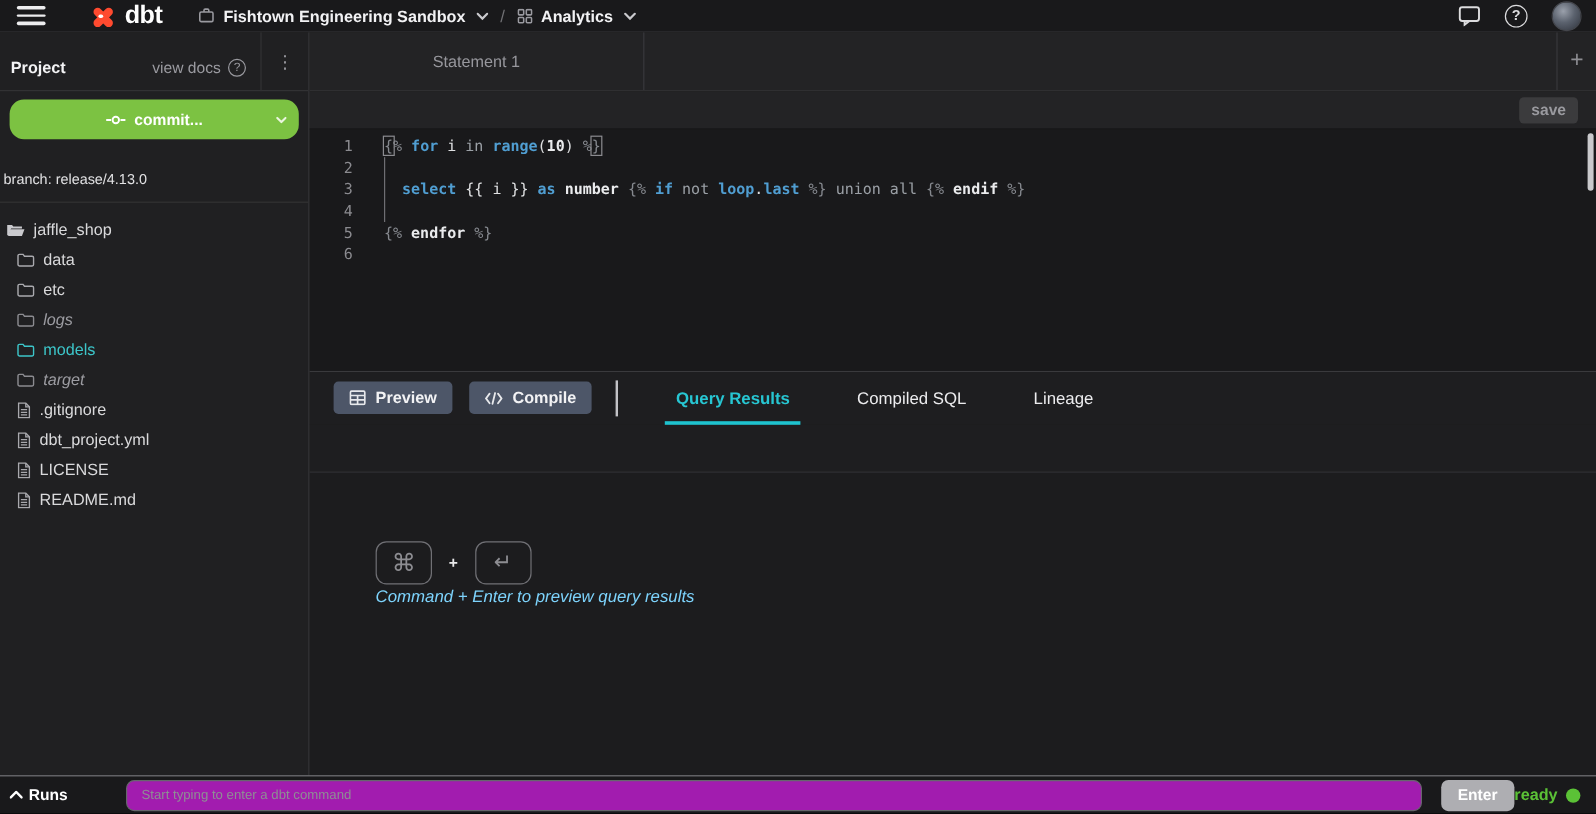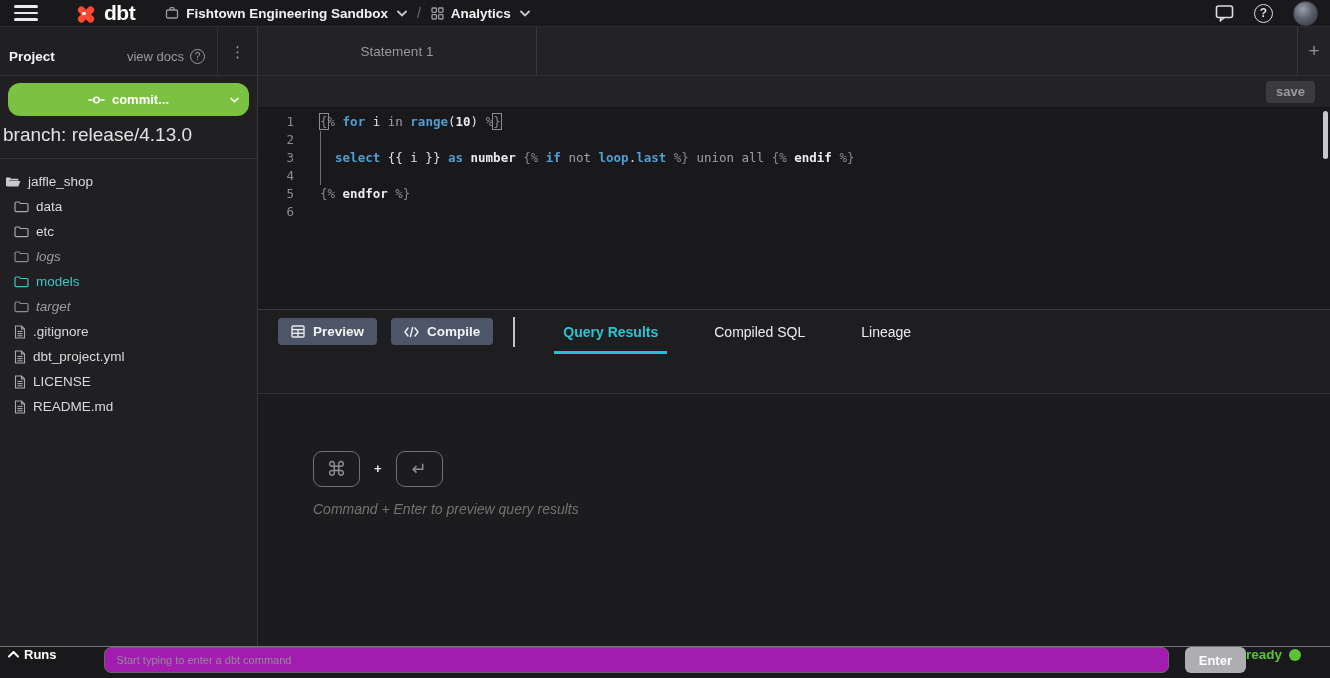--- a/index.html
+++ b/index.html
@@ -34,21 +34,21 @@
   
   .sidebar { width:258px; flex:0 0 258px; background:#202022; border-right:1px solid #39393c; display:flex; flex-direction:column; }
   .sb-header { height:49px; flex:0 0 49px; border-bottom:1px solid #323234; display:flex; align-items:center; padding:10px 0 0 9px; }
   .sb-title { font-size:13.5px; font-weight:bold; color:#f4f4f6; }
   .view-docs { margin-left:auto; display:flex; align-items:center; gap:6px; color:#9a9aa0; font-size:13px; cursor:pointer; padding-right:12px; }
   .vd-q { width:15px; height:15px; border:1.4px solid #9a9aa0; border-radius:50%; font-size:10px; display:inline-flex; align-items:center; justify-content:center; }
   .sb-kebab { width:40px; align-self:stretch; border-left:1px solid #323234; display:flex; align-items:center; justify-content:center; color:#9a9aa0; font-size:15px; cursor:pointer; margin-top:-10px; height:49px; }
   .commit-wrap { padding:7px 8px 0 8px; }
   .commit-btn { width:100%; height:33px; border:none; border-radius:12px; background:#7cc242; color:#fff; font-weight:bold; font-size:13px; display:flex; align-items:center; justify-content:center; gap:7px; cursor:pointer; position:relative; font-family:inherit; }
   .commit-btn .chev { position:absolute; right:10px; color:#eaf5de; }
-  .branch { padding:8px 0 0 3px; font-size:19px; color:#e2e2e4; }
+  .branch { padding:26px 0 0 3px; font-size:12px; color:#e2e2e4; }
   .sb-divider { height:1px; background:#323234; margin-top:12px; }
   .tree { margin-top:10px; }
   .tree-item { height:25px; display:flex; align-items:center; gap:7px; padding-left:14px; font-size:13.5px; color:#d9d9db; cursor:pointer; }
   .tree-item.root { padding-left:5px; }
   .tree-item .ticon { display:inline-flex; color:#a9a9ae; flex:0 0 auto; }
   .tree-item.root .ticon { color:#c9c9cd; }
   .tree-item.italic { font-style:italic; color:#9c9ca2; }
   .tree-item.italic .ticon { color:#8b8b90; }
   .tree-item.selected { color:#3cc5c9; }
   .tree-item.selected .ticon { color:#3cc5c9; }
@@ -82,24 +82,24 @@
   .rtabs { display:flex; align-items:stretch; height:100%; margin-left:10px; }
   .rtab { position:relative; display:flex; align-items:center; padding:0 9px; margin:0 19px; font-size:14px; color:#ececee; cursor:pointer; }
   .rtab.active { color:#27c6d2; font-weight:bold; }
   .rtab.active::after { content:""; position:absolute; left:0; right:0; bottom:0; height:3px; background:#1fc3cf; }
   .results-strip { height:40px; flex:0 0 40px; background:#1e1e20; border-bottom:1px solid #333336; }
   .results-content { flex:1; background:#1c1c1e; padding:57px 0 0 55px; }
   .keys-row { display:flex; align-items:center; gap:14px; }
   .key { width:47px; height:36px; border:1.5px solid #707075; border-radius:9px; display:flex; align-items:center; justify-content:center; color:#8d8d92; font-size:20px; font-family:"DejaVu Sans", sans-serif; }
   .key.small { font-size:18px; }
   .key-plus { color:#e8e8ea; font-size:13px; font-weight:bold; }
-  .hint-caption { margin-top:14px; font-style:italic; font-size:14px; color:#737373; }
-
-  
-  .command-bar { height:32px; flex:0 0 32px; background:#19191b; border-top:1px solid #747478; display:flex; align-items:flex-start; padding:0 29px 0 8px; }
+  .hint-caption { margin-top:2px; font-style:italic; font-size:14px; color:#7dd3fc; }
+
+  
+  .command-bar { height:32px; flex:0 0 32px; background:#19191b; border-top:1px solid #747478; display:flex; align-items:center; padding:0 13px 0 8px; }
   .runs-toggle { width:97px; display:flex; align-items:center; gap:5px; cursor:pointer; }
   .runs-toggle .rchev { display:inline-flex; color:#fff; }
   .runs-label { font-size:13px; font-weight:bold; color:#fff; }
   .cmd-input { width:1081px; height:26px; background:#a21caf; border:1px solid #66666c; border-radius:7px; color:#e0e0e2; font-size:11px; padding:0 12px; outline:none; font-family:inherit; }
   .cmd-input::placeholder { color:#8e8e94; }
   .enter-btn { margin-left:16px; height:26px; border:none; border-radius:6px; background:#aeaeb2; color:#fff; font-size:13px; font-weight:bold; padding:0 14px; cursor:pointer; font-family:inherit; }
   .status { margin-left:auto; display:flex; align-items:center; gap:7px; }
   .status-label { color:#5bc236; font-size:13.5px; font-weight:bold; }
   .status-dot { width:12px; height:12px; border-radius:50%; background:#5bc236; }
 </style>

